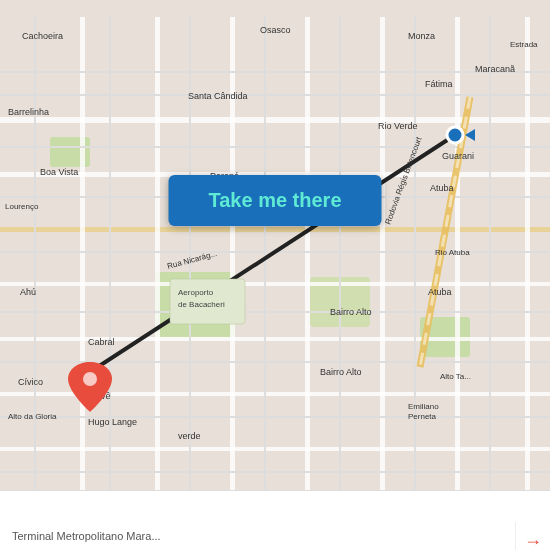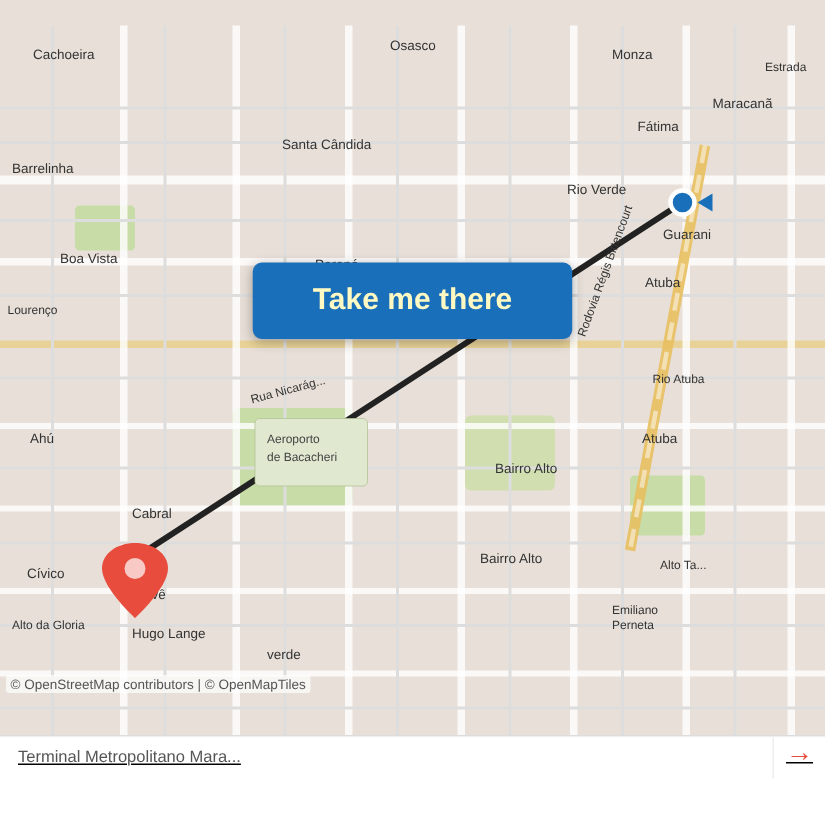--- a/index.html
+++ b/index.html
@@ -28,23 +28,22 @@
 
     
     #info-bar {
       position: absolute;
       bottom: 0;
       left: 0;
       width: 550px;
       height: 60px;
       background: #fff;
       display: flex;
-      align-items: flex-start;
+      align-items: flex-end;
       border-top: 1px solid #ddd;
-      text-decoration: underline;
     }
 
     .info-section {
       flex: 1;
       padding: 8px 12px;
       display: flex;
       flex-direction: column;
       justify-content: center;
       border-right: 1px solid #eee;
     }
@@ -82,21 +81,21 @@
       justify-content: center;
     }
 
     
     #take-me-there-btn {
       position: absolute;
       top: 175px;
       left: 50%;
       transform: translateX(-50%);
       background: #1a6fba;
-      color: #fef9c3;
+      color: #5eead4;
       border: none;
       border-radius: 6px;
       padding: 14px 40px;
       font-size: 20px;
       font-weight: bold;
       cursor: pointer;
       white-space: nowrap;
       box-shadow: 0 2px 8px rgba(0,0,0,0.3);
       z-index: 100;
     }
@@ -201,21 +200,20 @@
 
     <polygon points="465,118 475,112 475,124" fill="#1a6fba"></polygon>
 
     <ellipse cx="90" cy="368" rx="5" ry="3" fill="rgba(0,0,0,0.2)"></ellipse>
     <path d="M90,345 C78,345 68,352 68,362 C68,375 90,395 90,395 C90,395 112,375 112,362 C112,352 102,345 90,345 Z" fill="#e74c3c"></path>
     <circle cx="90" cy="362" r="7" fill="#fff" opacity="0.7"></circle>
   </svg>
 
   <button id="take-me-there-btn">Take me there</button>
 
-  <div id="attribution">© OpenStreetMap contributors | © OpenMapTiles</div>
 </div>
 
 <div id="info-bar">
   <div class="info-section">
     <span class="info-label">Terminal Metropolitano Mara...</span>
   </div>
   <span class="info-arrow">→</span>
 
 </div>
 

